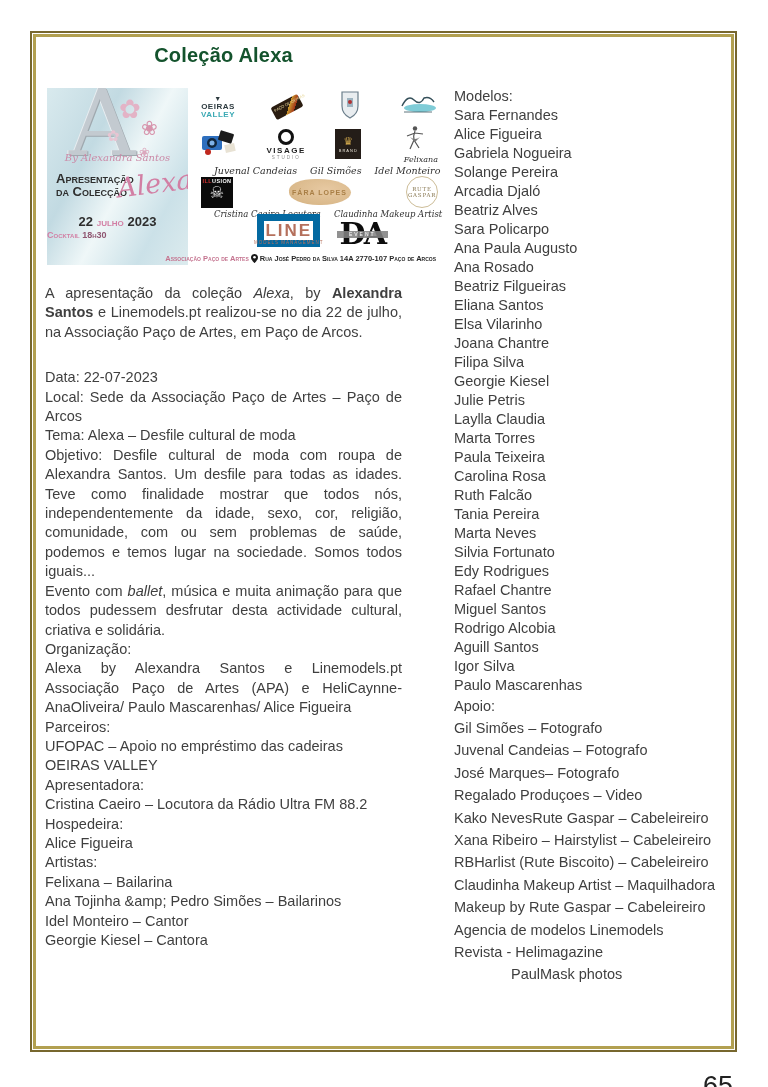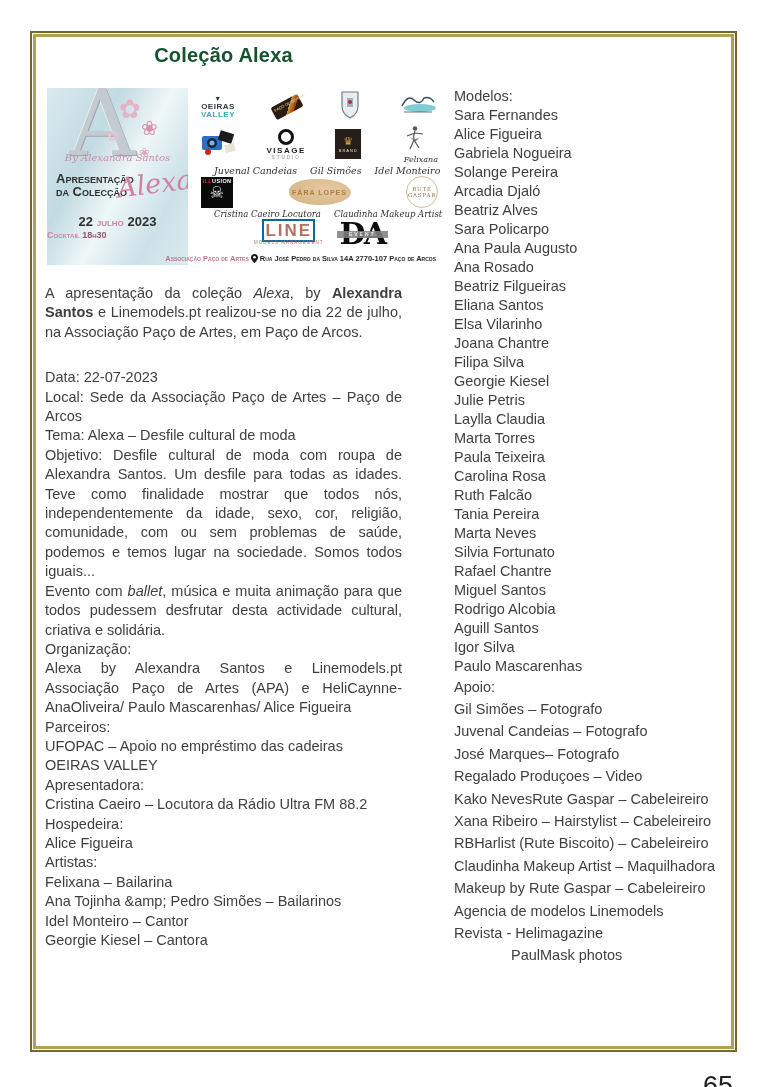--- a/index.html
+++ b/index.html
@@ -79,21 +79,21 @@
     display:flex; align-items:center; justify-content:center;
   }
   .fara span { font-size:7px; letter-spacing:1px; color:#a97f46; font-weight:bold; }
   .rute {
     width:30px; height:30px; border:1px solid #cdbd98; border-radius:50%;
     display:flex; flex-direction:column; align-items:center; justify-content:center;
     font-family:"DejaVu Serif",serif; font-size:5.5px; letter-spacing:.8px; color:#8a7a55; line-height:6px;
   }
   .linelogo { text-align:center; }
   .linelogo .word { font-size:17px; font-weight:bold; letter-spacing:2px; color:#b5705c; line-height:17px; }
-  .linelogo .word span { border:2px solid #0369a1; padding:0 1px; }
+  .linelogo .word span { border:7px solid #0369a1; padding:0 1px; }
   .linelogo .sub { font-size:4.5px; letter-spacing:1px; color:#b5705c; margin-top:1px; }
   .dalogo { position:relative; font-family:"DejaVu Serif",serif; font-weight:bold; font-size:30px; line-height:28px; color:#0c0c0c; letter-spacing:-2px; }
   .dalogo .band {
     position:absolute; left:-3px; right:-3px; top:11px; height:7px; background:rgba(130,130,130,.88);
     font-family:"Liberation Sans",sans-serif; font-weight:normal; font-size:5px; letter-spacing:2px;
     color:#fff; text-align:center; line-height:7px;
   }
   .caption {
     position:absolute; right:2px; bottom:2px; display:flex; align-items:center; gap:2px;
     font-variant:small-caps; font-weight:bold; font-size:7.5px; white-space:nowrap;
@@ -316,20 +316,21 @@
           <p>Georgie Kiesel</p>
           <p>Julie Petris</p>
           <p>Laylla Claudia</p>
           <p>Marta Torres</p>
           <p>Paula Teixeira</p>
           <p>Carolina Rosa</p>
           <p>Ruth Falcão</p>
           <p>Tania Pereira</p>
           <p>Marta Neves</p>
           <p>Silvia Fortunato</p>
+          <p>Edy Rodrigues</p>
           <p>Rafael Chantre</p>
           <p>Miguel Santos</p>
           <p>Rodrigo Alcobia</p>
           <p>Aguill Santos</p>
           <p>Igor Silva</p>
           <p>Paulo Mascarenhas</p>
         </div>
     </div>
     <p class="apoio-header">Apoio:</p>
     <div class="apoio">

